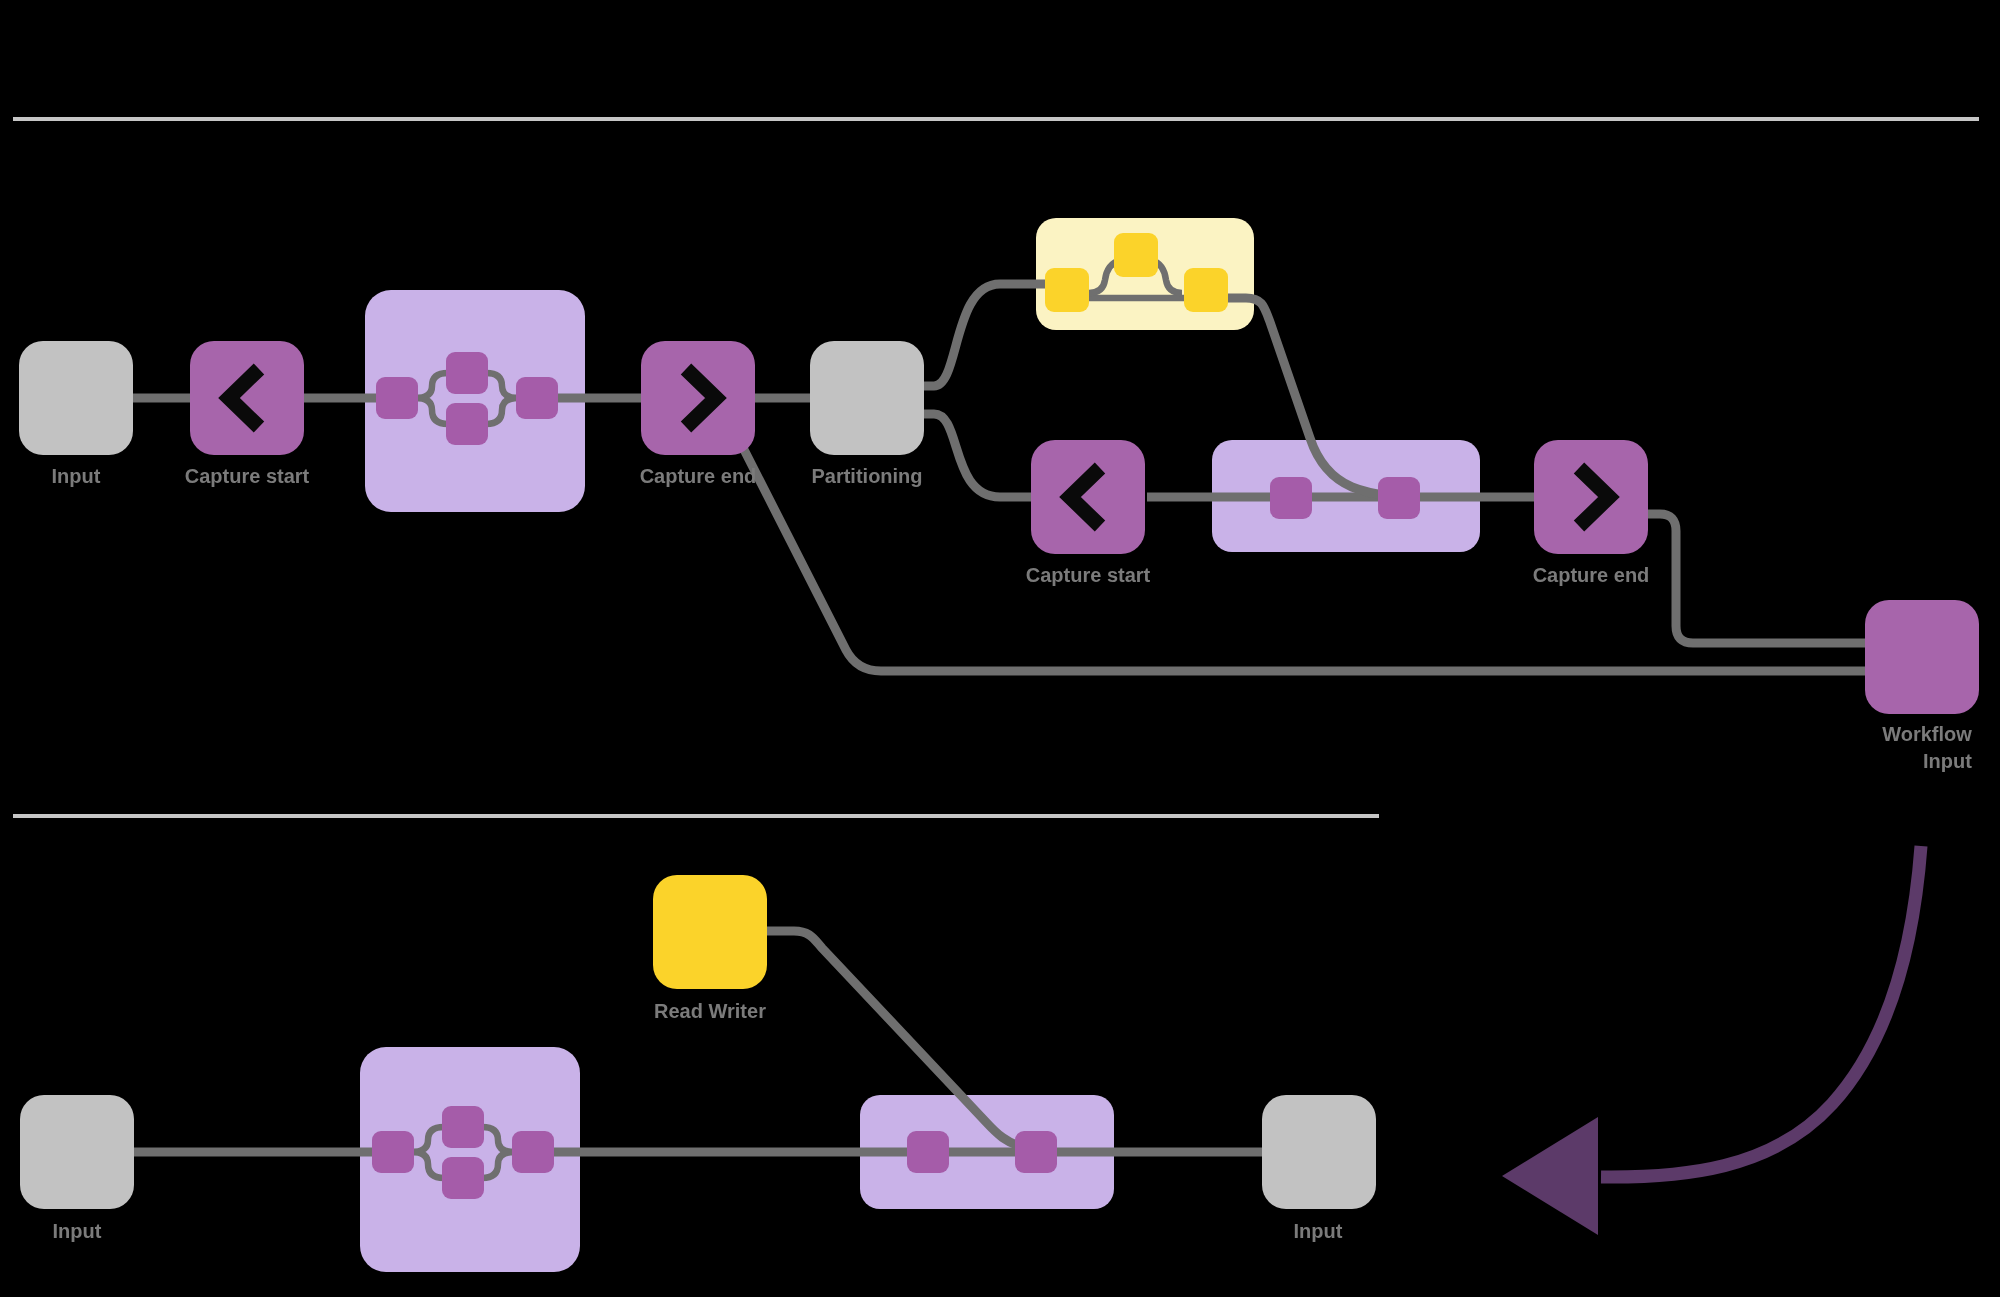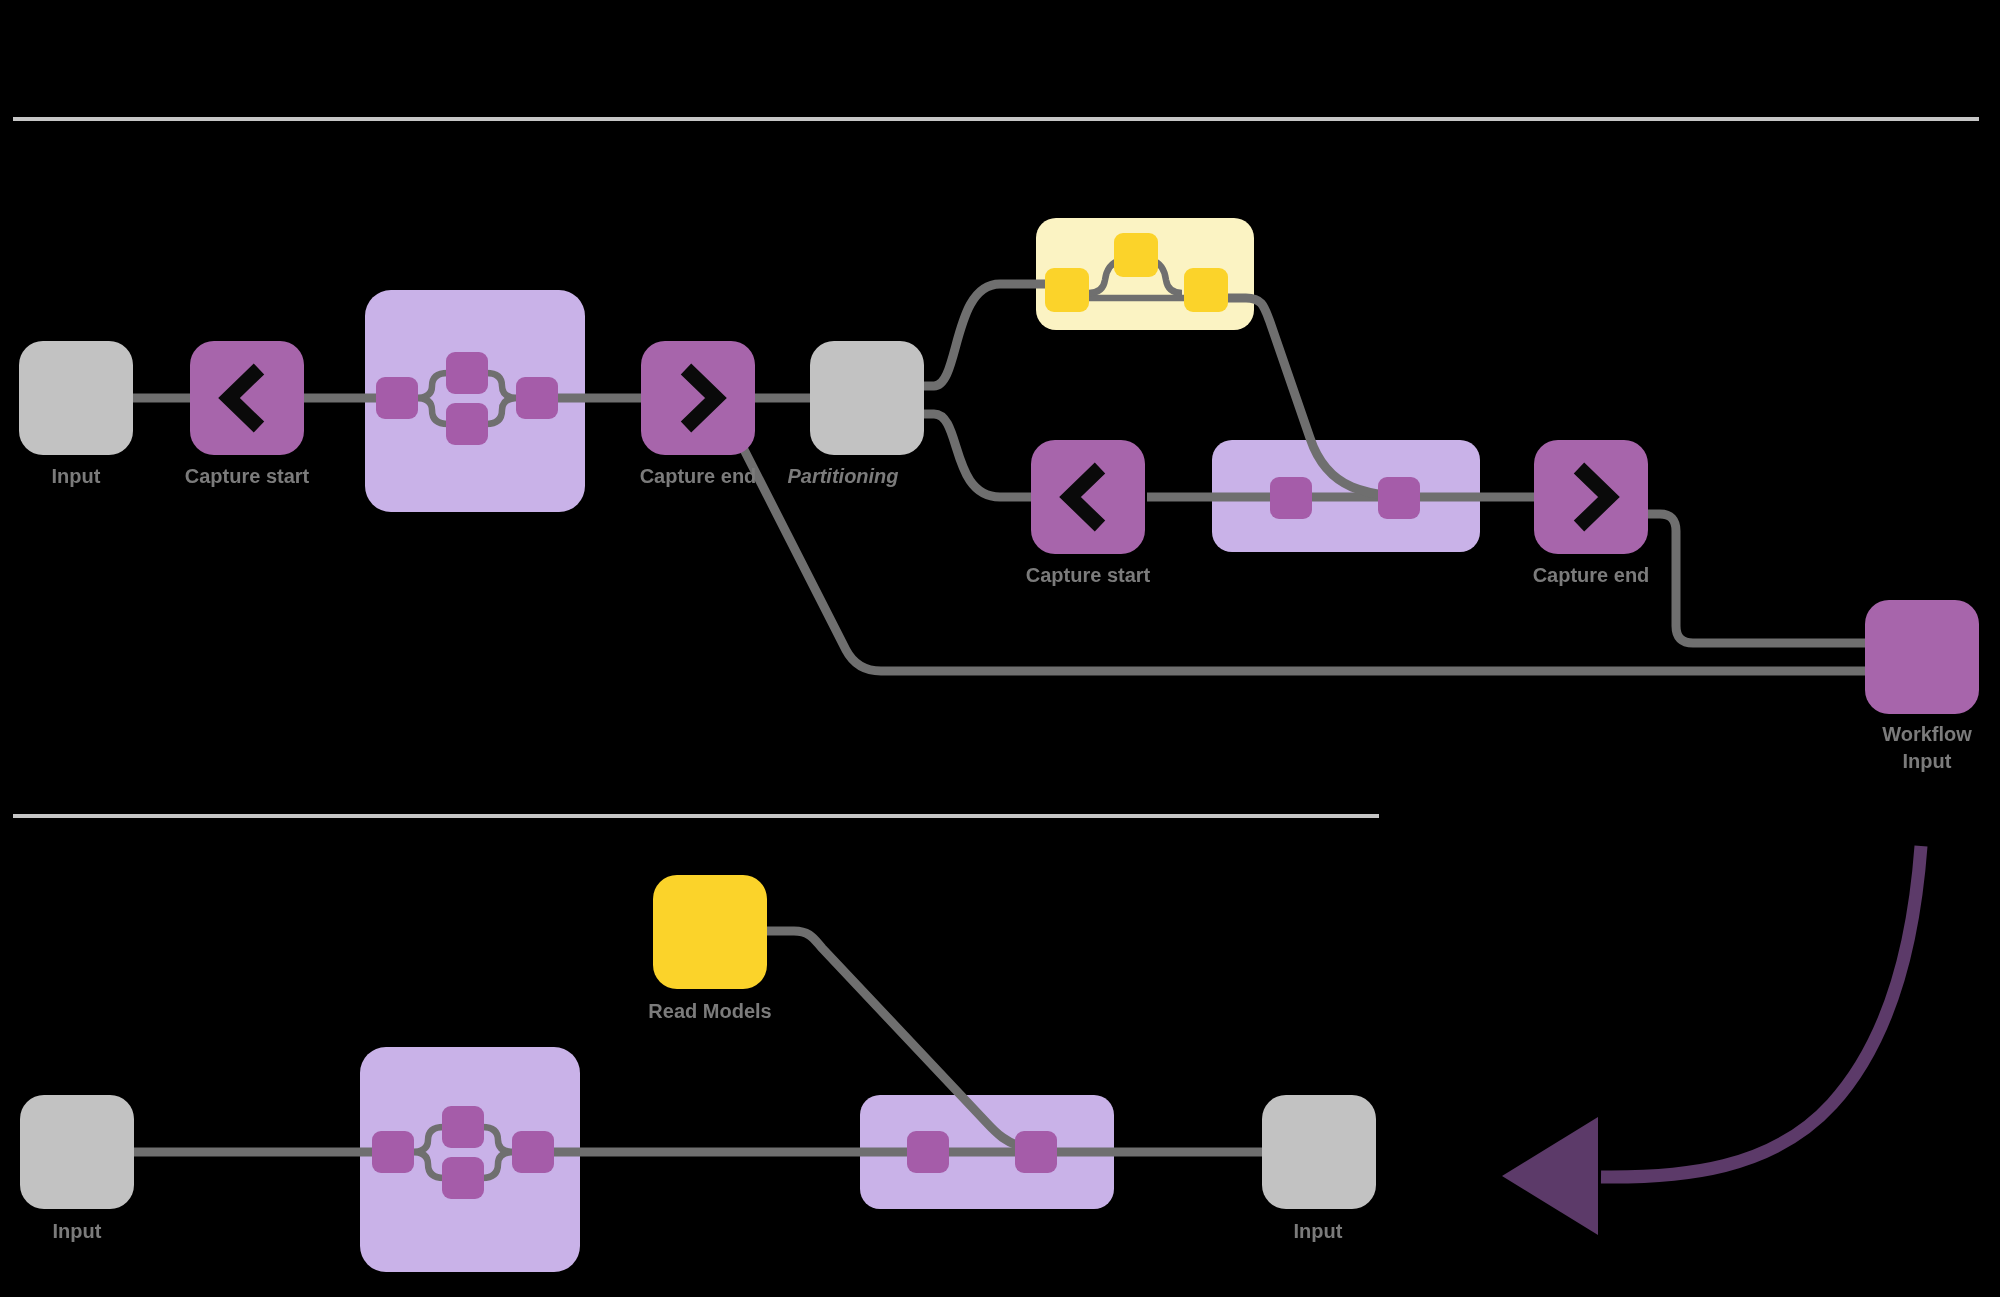--- a/index.html
+++ b/index.html
@@ -108,44 +108,44 @@
   <div class="node-label" style="left:247px;top:463px;">Capture start</div>
 
   <div class="node purple" style="left:641px;top:341px;">
     <svg width="114" height="114">
       <polyline class="chev" points="45,28 75,57 45,86"></polyline>
     </svg>
   </div>
   <div class="node-label" style="left:698px;top:463px;">Capture end</div>
 
   <div class="node gray" style="left:810px;top:341px;"></div>
-  <div class="node-label" style="left:843px;top:463px;font-style:italic;">Partitioning</div>
+  <div class="node-label" style="left:867px;top:463px;">Partitioning</div>
 
   <div class="node purple" style="left:1031px;top:440px;">
     <svg width="114" height="114">
       <polyline class="chev" points="69,28 39,57 69,86"></polyline>
     </svg>
   </div>
   <div class="node-label" style="left:1088px;top:562px;">Capture start</div>
 
   <div class="node purple" style="left:1534px;top:440px;">
     <svg width="114" height="114">
       <polyline class="chev" points="45,28 75,57 45,86"></polyline>
     </svg>
   </div>
   <div class="node-label" style="left:1591px;top:562px;">Capture end</div>
 
   <div class="node purple" style="left:1865px;top:600px;"></div>
-  <div class="node-label" style="left:1927px;top:721px;">
+  <div class="node-label" style="left:1927px;top:721px;text-align:right;">
     <span>Workflow</span><br>
     <span>Input</span>
   </div>
 
   <div class="node yellow" style="left:653px;top:875px;"></div>
-  <div class="node-label" style="left:710px;top:998px;">Read Models</div>
+  <div class="node-label" style="left:710px;top:998px;">Read Writer</div>
 
   <div class="node gray" style="left:20px;top:1095px;"></div>
   <div class="node-label" style="left:77px;top:1218px;">Input</div>
 
   <div class="node gray" style="left:1262px;top:1095px;"></div>
   <div class="node-label" style="left:1318px;top:1218px;">Input</div>
 
 </div>
 
 </body></html>

